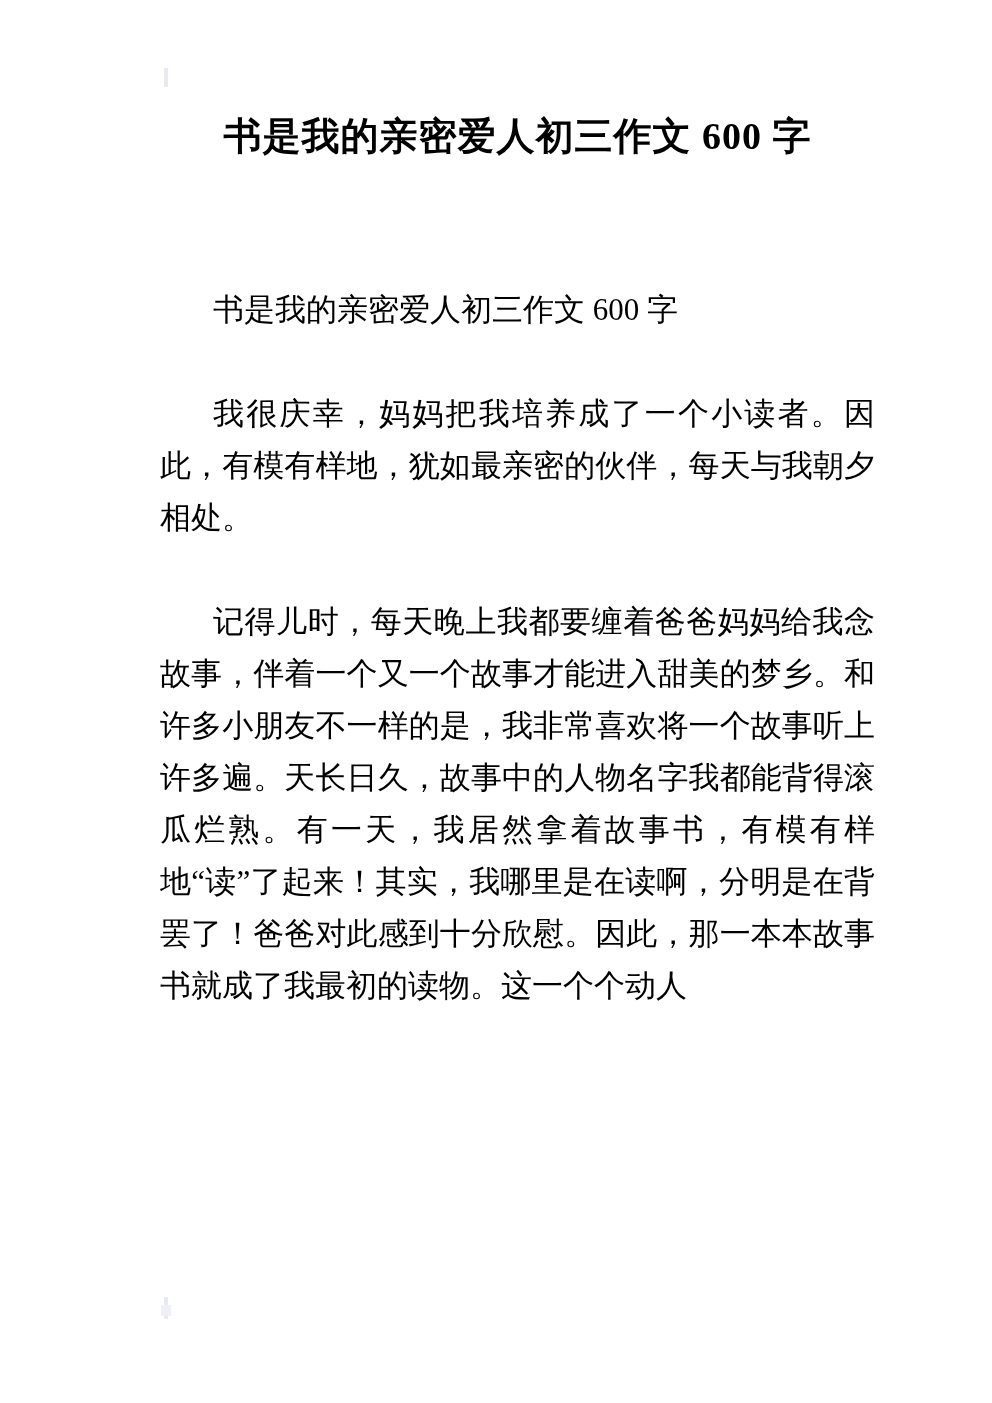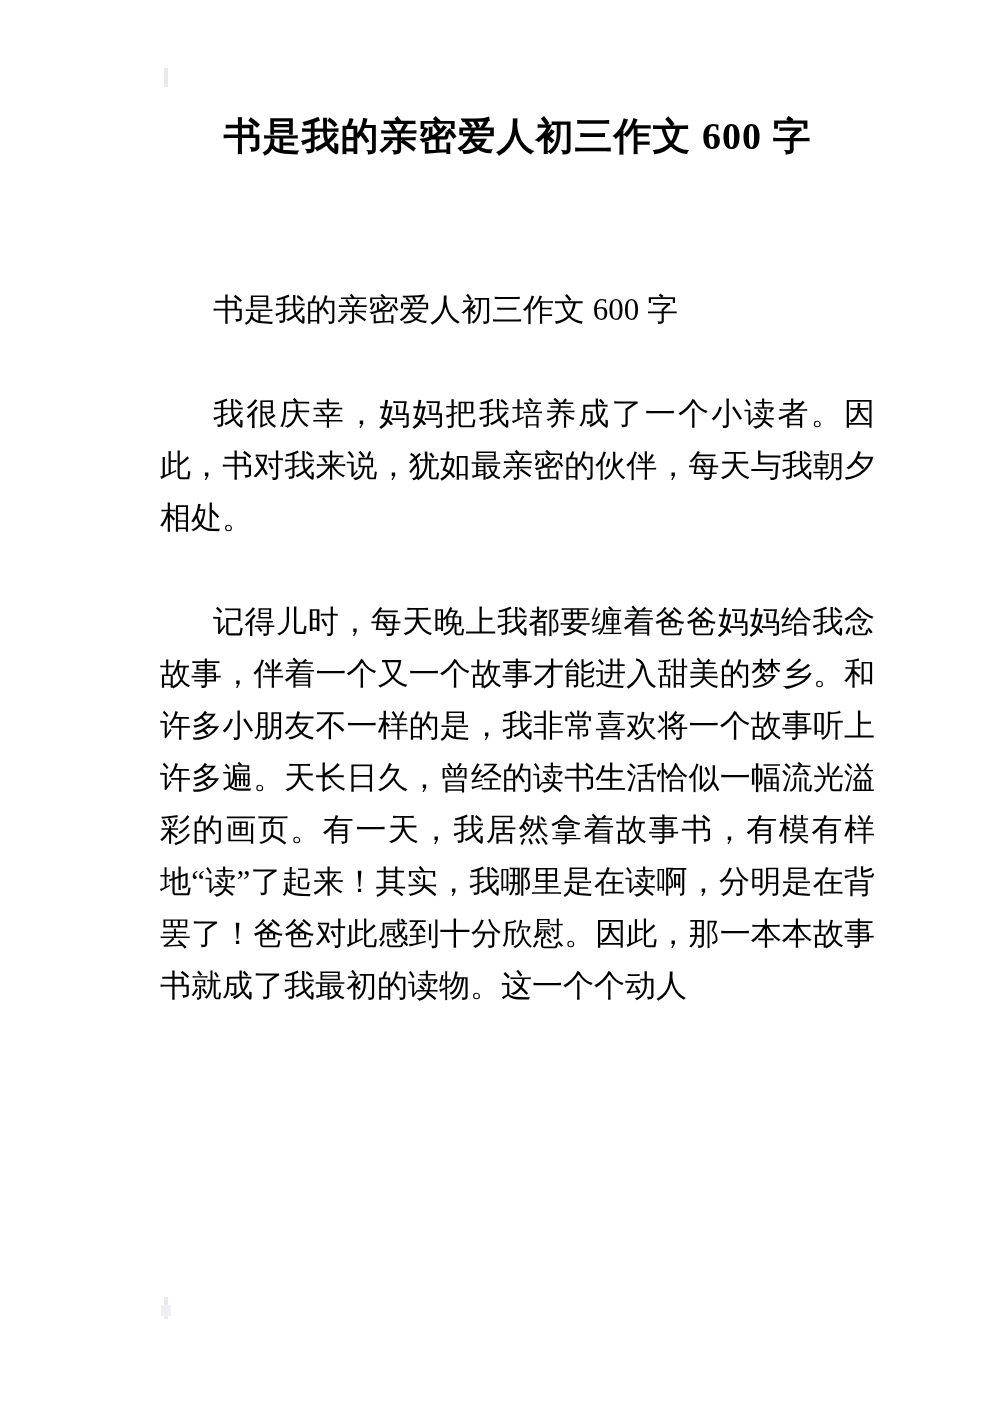--- a/index.html
+++ b/index.html
@@ -67,23 +67,23 @@
 <div class="page">
 
   <span class="cursor-artifact top"></span>
 
   <div class="content">
 
     <h1 class="doc-title">书是我的亲密爱人初三作文 600 字</h1>
 
     <p class="body-para">书是我的亲密爱人初三作文 600 字</p>
 
-    <p class="body-para">我很庆幸，妈妈把我培养成了一个小读者。因此，书对我来说，犹如最亲密的伙伴，每天与我朝夕相处。</p>
+    <p class="body-para">我很庆幸，妈妈把我培养成了一个小读者。因此，有模有样地，犹如最亲密的伙伴，每天与我朝夕相处。</p>
 
 
-    <p class="body-para">记得儿时，每天晚上我都要缠着爸爸妈妈给我念故事，伴着一个又一个故事才能进入甜美的梦乡。和许多小朋友不一样的是，我非常喜欢将一个故事听上许多遍。天长日久，曾经的读书生活恰似一幅流光溢彩的画页。有一天，我居然拿着故事书，有模有样地“读”了起来！其实，我哪里是在读啊，分明是在背罢了！爸爸对此感到十分欣慰。因此，那一本本故事书就成了我最初的读物。这一个个动人</p>
+    <p class="body-para">记得儿时，每天晚上我都要缠着爸爸妈妈给我念故事，伴着一个又一个故事才能进入甜美的梦乡。和许多小朋友不一样的是，我非常喜欢将一个故事听上许多遍。天长日久，故事中的人物名字我都能背得滚瓜烂熟。有一天，我居然拿着故事书，有模有样地“读”了起来！其实，我哪里是在读啊，分明是在背罢了！爸爸对此感到十分欣慰。因此，那一本本故事书就成了我最初的读物。这一个个动人</p>
 
   </div>
 
   <span class="cursor-artifact bottom"></span>
   <span class="cursor-artifact bottom-block"></span>
 
 </div>
 
 </body></html>

